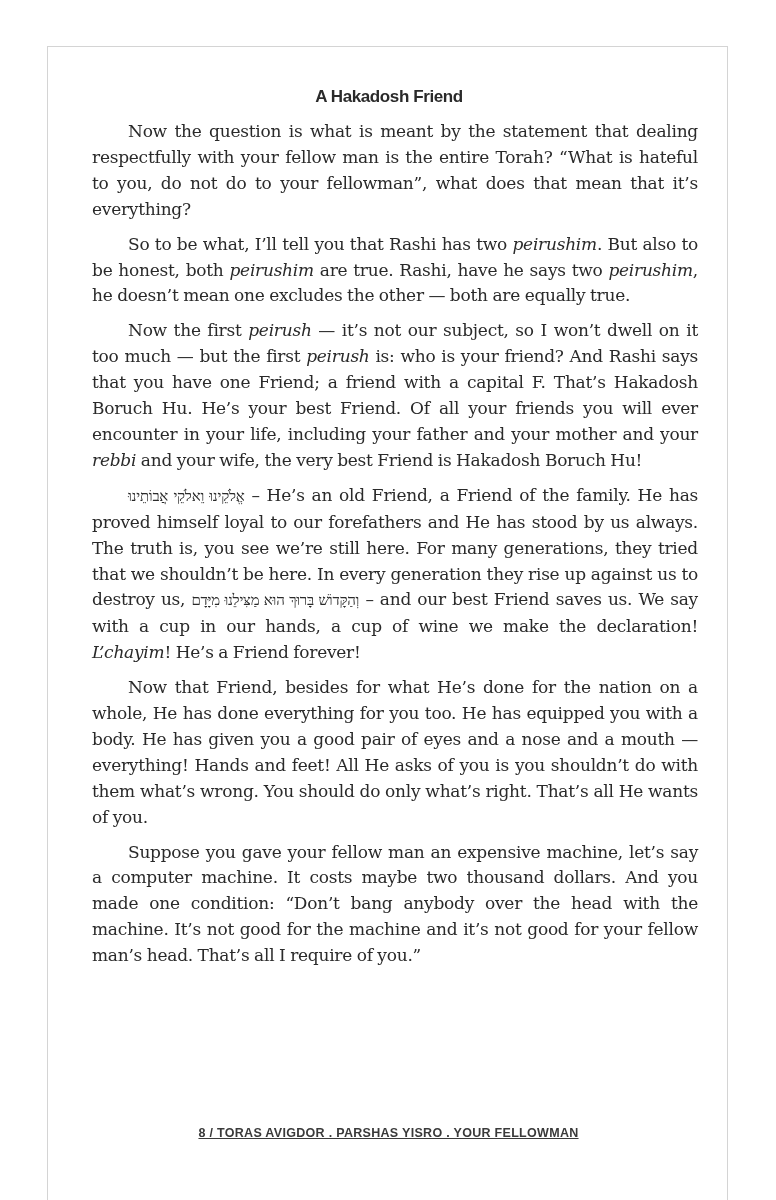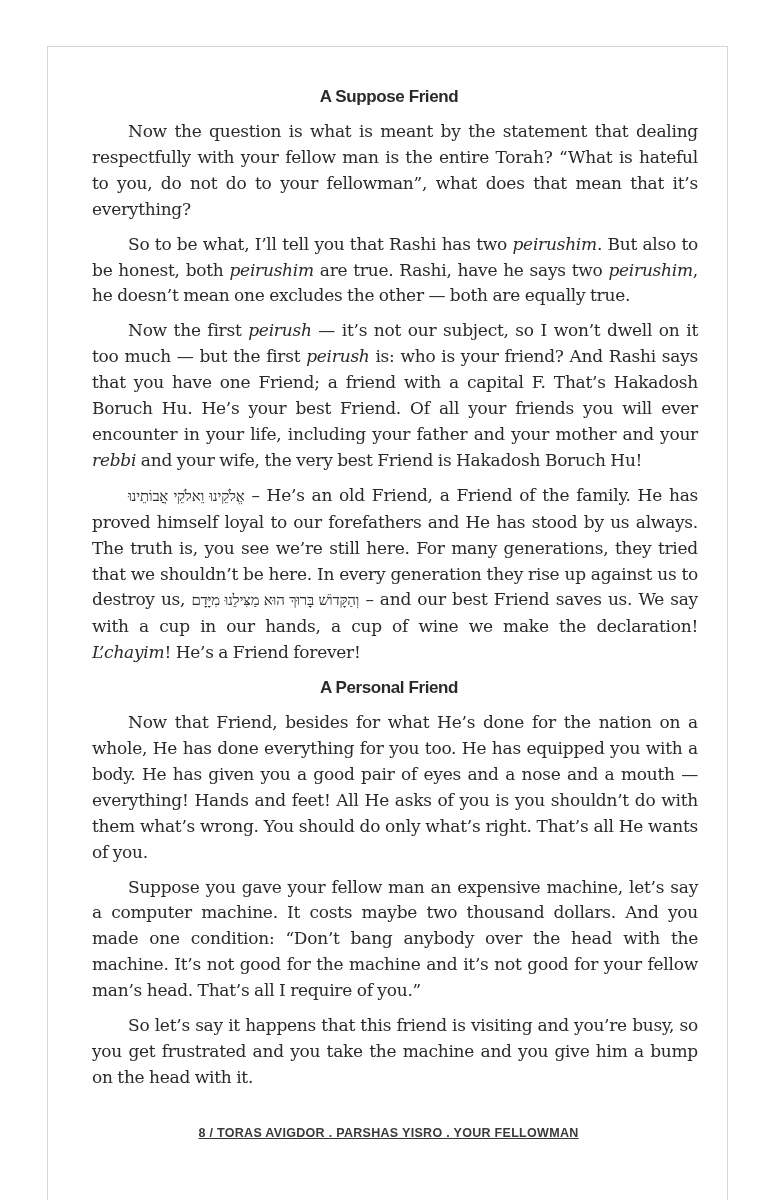--- a/index.html
+++ b/index.html
@@ -75,28 +75,26 @@
       letter-spacing: 0.3px;
       color: #3a3a3a;
       text-decoration: underline;
     }
   </style>
 </head>
 <body>
 
 <div class="page">
   <div class="content">
-    <h2 class="heading">A Suppose Friend</h2>
+    <h2 class="heading">A Hakadosh Friend</h2>
     <div>
         <p><span>Now the question is what is meant by the statement that dealing respectfully with your fellow man is the entire Torah? “What is hateful to you, do not do to your fellowman”, what does that mean that it’s everything?</span></p>
         <p><span>So to be what, I’ll tell you that Rashi has two </span><i>peirushim</i><span>. But also to be honest, both </span><i>peirushim</i><span> are true. Rashi, have he says two </span><i>peirushim</i><span>, he doesn’t mean one excludes the other — both are equally true.</span></p>
         <p><span>Now the first </span><i>peirush</i><span> — it’s not our subject, so I won’t dwell on it too much — but the first </span><i>peirush</i><span> is: who is your friend? And Rashi says that you have one Friend; a friend with a capital F. That’s Hakadosh Boruch Hu. He’s your best Friend. Of all your friends you will ever encounter in your life, including your father and your mother and your </span><i>rebbi</i><span> and your wife, the very best Friend is Hakadosh Boruch Hu!</span></p>
         <p><span class="heb" dir="rtl">אֱלֹקֵינוּ וֵאלֹקֵי אֲבוֹתֵינוּ</span><span> – He’s an old Friend, a Friend of the family. He has proved himself loyal to our forefathers and He has stood by us always. The truth is, you see we’re still here. For many generations, they tried that we shouldn’t be here. In every generation they rise up against us to destroy us, </span><span class="heb" dir="rtl">וְהַקָּדוֹשׁ בָּרוּךְ הוּא מַצִּילֵנוּ מִיָּדָם</span><span> – and our best Friend saves us. We say with a cup in our hands, a cup of wine we make the declaration! </span><i>L’chayim</i><span>! He’s a Friend forever!</span></p>
       </div>
-    <h2 class="heading second">A Personal Friend</h2>
     <div>
         <p><span>Now that Friend, besides for what He’s done for the nation on a whole, He has done everything for you too. He has equipped you with a body. He has given you a good pair of eyes and a nose and a mouth — everything! Hands and feet! All He asks of you is you shouldn’t do with them what’s wrong. You should do only what’s right. That’s all He wants of you.</span></p>
         <p><span>Suppose you gave your fellow man an expensive machine, let’s say a computer machine. It costs maybe two thousand dollars. And you made one condition: “Don’t bang anybody over the head with the machine. It’s not good for the machine and it’s not good for your fellow man’s head. That’s all I require of you.”</span></p>
-        <p><span>So let’s say it happens that this friend is visiting and you’re busy, so you get frustrated and you take the machine and you give him a bump on the head with it.</span></p>
       </div>
   </div>
   <div class="footer">8 / TORAS AVIGDOR . PARSHAS YISRO . YOUR FELLOWMAN</div>
 </div>
 
 </body></html>

